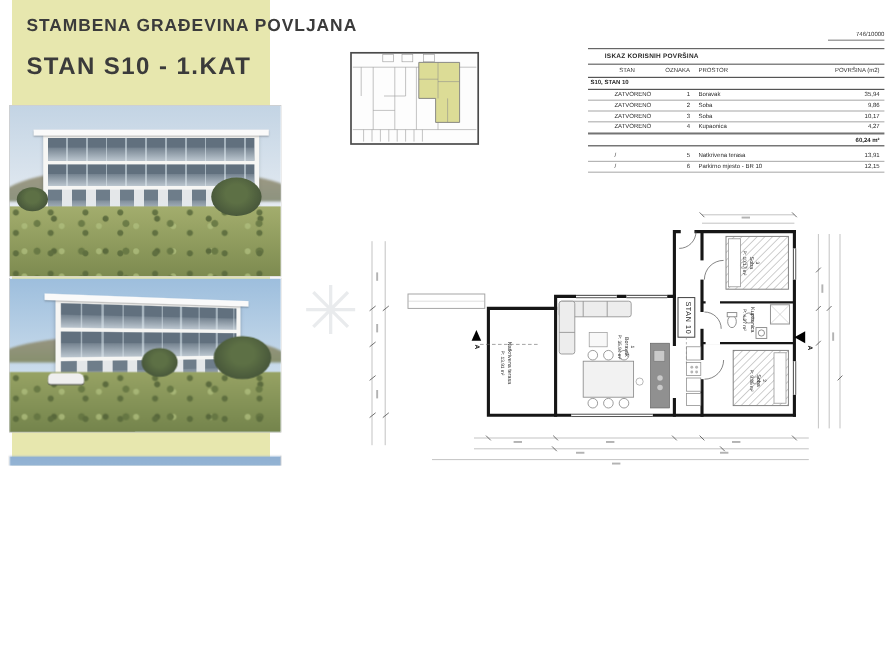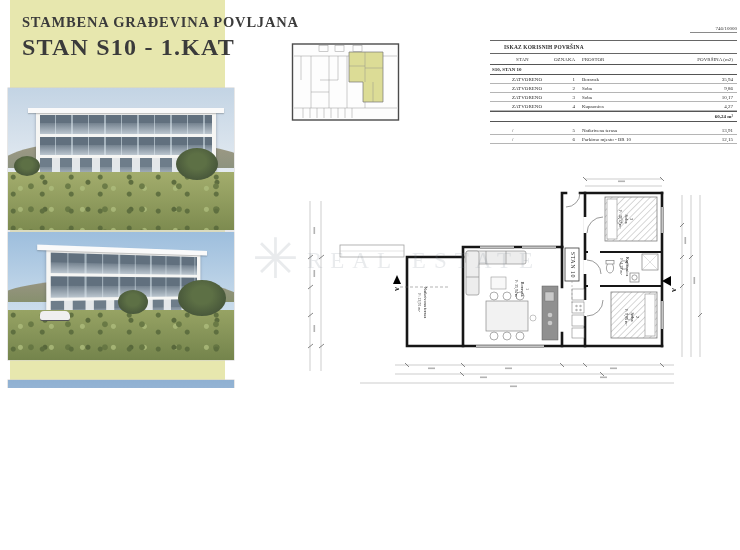--- a/index.html
+++ b/index.html
@@ -1,23 +1,23 @@
 <!DOCTYPE html>
 <html><head>
 <meta charset="utf-8">
 <style>
   html,body{margin:0;padding:0;background:#fff}
   .page{position:relative;width:740px;height:388px;background:#ffffff;overflow:hidden;
-        font-family:Liberation Serif, serif;color:#222}
+        font-family:Liberation Sans, sans-serif;color:#222}
 
   
   .yellow-band{position:absolute;left:10px;top:0;width:215px;height:545px;background:#e7e7ae}
   .title-block{position:absolute;left:22px;top:14px;width:320px;color:#3b3b3b}
   .title-line1{font-size:14.5px;font-weight:bold;letter-spacing:.8px;white-space:nowrap}
-  .title-line2{font-size:24px;font-weight:bold;letter-spacing:1.2px;margin-top:3px;white-space:nowrap}
+  .title-line2{font-size:20px;font-weight:bold;letter-spacing:1.2px;margin-top:15px;white-space:nowrap}
 
   
   .render{position:absolute;left:8px;width:226px;overflow:hidden;box-shadow:0 0 0 .5px #cfcfcf}
   .render>div{position:absolute}
   .sky{inset:0}
   .r1 .sky{background:linear-gradient(#c3d4e4,#edf1f5 75%)}
   .r2 .sky{background:linear-gradient(#9dbedd,#d9e6f0 80%)}
   .r3 .sky{background:linear-gradient(#8fb0d2,#ccdde9 80%)}
   .hills{left:-8px;right:-8px;filter:blur(.7px)}
   .r1 .hills{top:52px;height:28px;background:linear-gradient(#a09a85,#8d937f);border-radius:45% 55% 0 0/90% 70% 0 0}
@@ -399,21 +399,20 @@
         <rect x="180" y="211.5" width="7" height="1.6"></rect>
           <rect x="300" y="211.5" width="7" height="1.6"></rect>
           <rect x="210" y="220.5" width="7" height="1.6"></rect>
         <rect x="318" y="15.5" width="7" height="1.6"></rect>
       </g>
     </svg>
 
     <div class="watermark">
       <span class="wm-logo">✳</span>
       <span>
-        <div class="wm-l2">REAL ESTATE</div>
       </span>
     </div>
 
     <div class="vlabel" style="left:102px;top:132px">
       <div class="rname">Natkrivena terasa</div>
       <div class="rarea">P: 13,91 m²</div>
     </div>
     <div class="vlabel" style="left:202px;top:116px">
       <div class="rnum">1</div>
       <div class="rname">Boravak</div>

